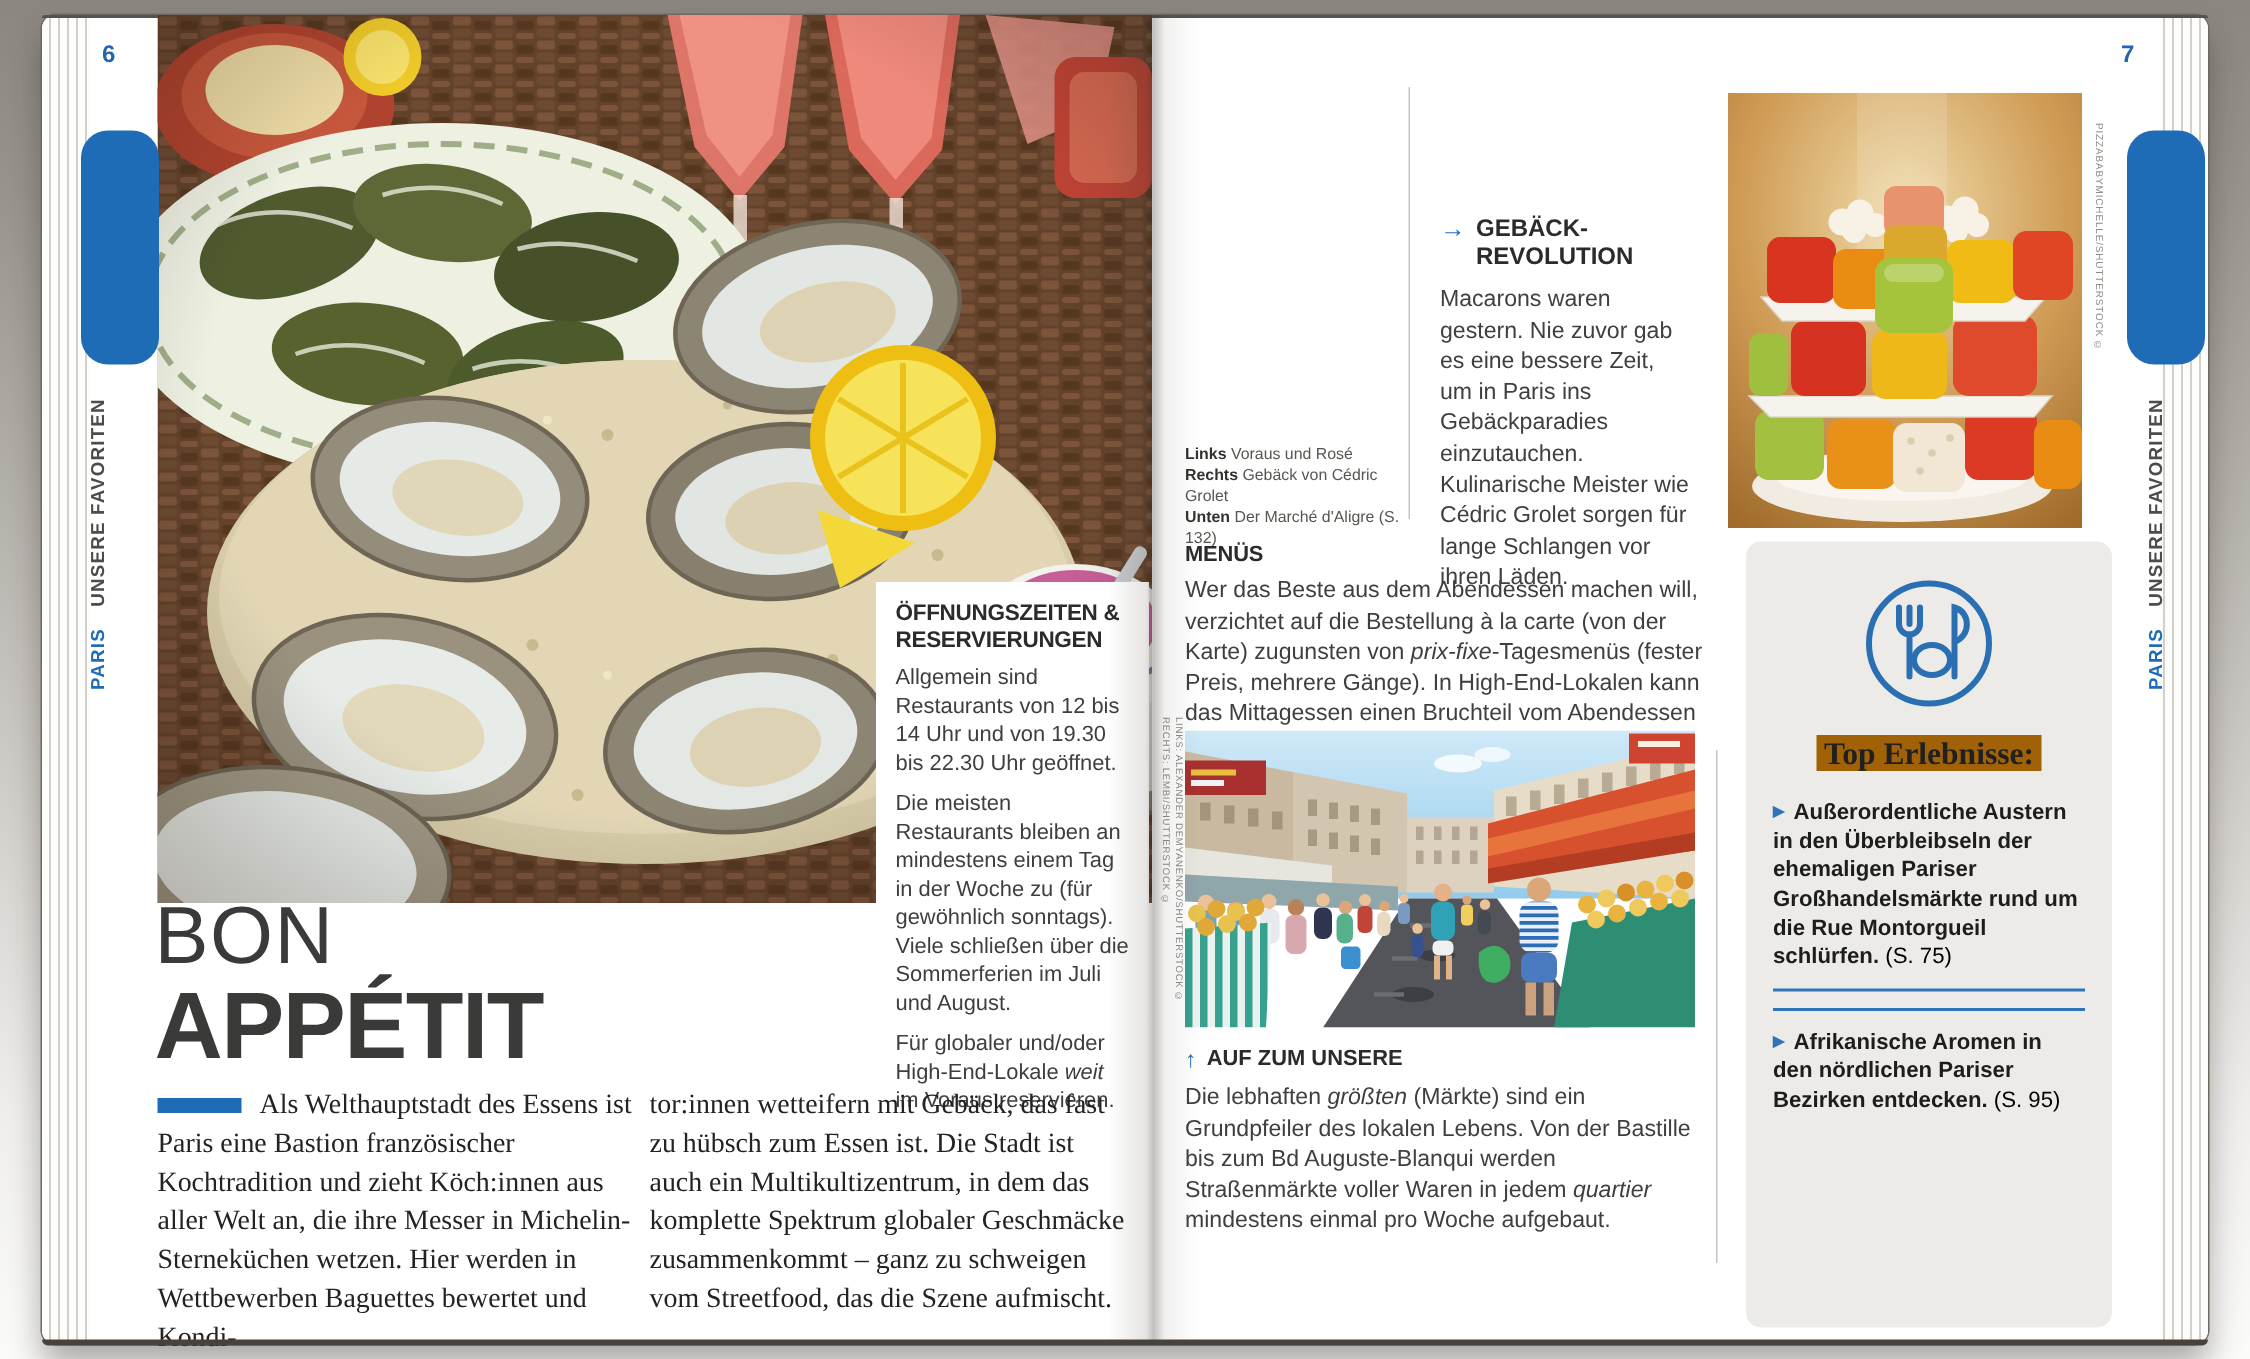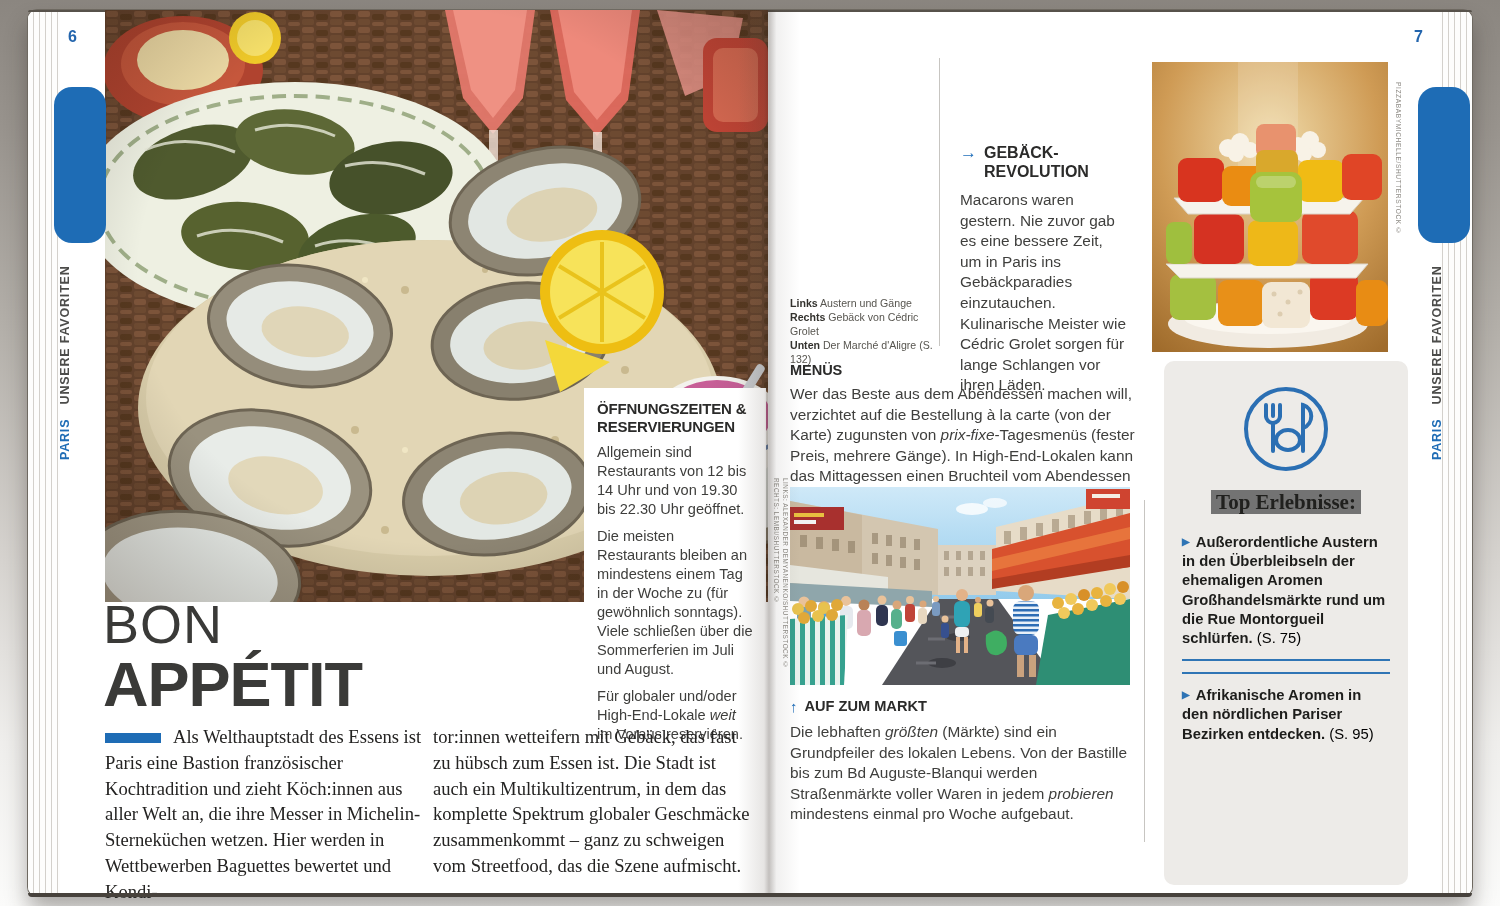--- a/index.html
+++ b/index.html
@@ -42,21 +42,21 @@
   .caption b{color:#33322e;}
   .feature-head{display:flex;gap:7px;font-size:16px;line-height:19px;font-weight:800;color:#2b2b2a;}
   .arrow{color:#2270bb;font-weight:bold;font-size:17px;line-height:19px;}
   .feature-body,.coltext{font-size:15.4px;line-height:20.6px;color:#3f3f3d;}
   .subhead{font-size:14.6px;font-weight:800;color:#2b2b2a;letter-spacing:-.1px;}
   .topbox{left:1164px;top:361px;width:244px;height:524px;background:#edebe8;border-radius:10px;}
   .topbox-inner{padding:22px 18px 0 18px;}
   .tb-icon{display:block;margin:0 auto;}
   .tb-title{font-family:"Liberation Serif",serif;font-size:21px;line-height:27px;font-weight:bold;
     color:#20201e;text-align:center;margin-top:14px;}
-  .hl{background:#737373;padding:0 5px;}
+  .hl{background:#a16207;padding:0 5px;}
   .tb-item{font-size:14.8px;line-height:19.2px;color:#1d1d1b;font-weight:bold;margin:0;}
   .tb-item .tri{color:#2e74b5;font-size:10px;margin-right:6px;vertical-align:2px;}
   .tb-item .ref{font-weight:normal;color:#000000;}
   .tb-div{height:2px;background:#2f75b5;margin:11px 0;}
   .photo{display:block;}
 </style>
 </head>
 <body>
 
 <div id="screen">
@@ -218,21 +218,21 @@
 
   <div class="abs title-bon">
     <div class="l1">BON</div>
     <div class="l2">APPÉTIT</div>
   </div>
   <div class="abs intro" style="left:433px;top:724px;width:318px;">
     <span>tor:innen wetteifern mit Gebäck, das fast zu hübsch zum Essen ist. Die Stadt ist auch ein Multikultizentrum, in dem das komplette Spektrum globaler Geschmäcke zusammenkommt – ganz zu schweigen vom Streetfood, das die Szene aufmischt.</span>
   </div>
 
   <div class="abs caption" style="left:790px;top:296px;width:152px;">
-    <div><b>Links</b> <span>Austern und Gänge</span></div>
+    <div><b>Links</b> <span>Voraus und Rosé</span></div>
     <div><b>Rechts</b> <span>Gebäck von Cédric Grolet</span></div>
     <div><b>Unten</b> <span>Der Marché d'Aligre (S. 132)</span></div>
   </div>
 
   <div class="abs vrule" style="left:939px;top:58px;height:288px;"></div>
 
   <div class="abs" style="left:960px;top:143px;width:172px;">
     <div class="feature-head">
       <span class="arrow">→</span>
       <span style="width:120px;">GEBÄCK-REVOLUTION</span>
@@ -479,23 +479,23 @@
   </div>
 
   <div class="abs credit2" style="left:772px;top:478px;height:212px;">
     <div>RECHTS: LEMBI/SHUTTERSTOCK ©</div>
     <div>LINKS: ALEXANDER DEMYANENKO/SHUTTERSTOCK ©</div>
   </div>
 
   <div class="abs" style="left:790px;top:697px;width:350px;">
     <div class="feature-head" style="font-size:14.6px;">
       <span class="arrow" style="font-size:15px;">↑</span>
-      <span>AUF ZUM MARKT</span>
+      <span>AUF ZUM UNSERE</span>
     </div>
-    <div class="coltext" style="margin-top:6px;width:346px;"><span>Die lebhaften </span><i>größten</i><span> (Märkte) sind ein Grundpfeiler des lokalen Lebens. Von der Bastille bis zum Bd Auguste-Blanqui werden Straßenmärkte voller Waren in jedem </span><i>probieren</i><span> mindestens einmal pro Woche aufgebaut.</span></div>
+    <div class="coltext" style="margin-top:6px;width:346px;"><span>Die lebhaften </span><i>größten</i><span> (Märkte) sind ein Grundpfeiler des lokalen Lebens. Von der Bastille bis zum Bd Auguste-Blanqui werden Straßenmärkte voller Waren in jedem </span><i>quartier</i><span> mindestens einmal pro Woche aufgebaut.</span></div>
   </div>
 
   <div class="abs vrule" style="left:1144px;top:500px;height:342px;"></div>
 
   <div class="abs topbox">
     <div class="topbox-inner">
       <svg class="tb-icon" width="92" height="92" viewBox="0 0 92 92">
         <g stroke="#2b6fb3" stroke-width="4" fill="none" stroke-linecap="round">
           <circle cx="46" cy="46" r="40"></circle>
           <path d="M26 22 v11"></path>
@@ -504,21 +504,21 @@
           <path d="M26 33 a7 7 0 0 0 14 0"></path>
           <path d="M33 40 v28"></path>
           <ellipse cx="48" cy="57" rx="12" ry="10"></ellipse>
           <path d="M63 68 V22 c11 3 11 19 0 23"></path>
         </g>
       </svg>
       <div class="tb-title">
         <div><span class="hl">Top Erlebnisse:</span></div>
       </div>
       <div style="margin-top:16px;">
-        <p class="tb-item"><span class="tri">▶</span><span>Außerordentliche Austern in den Überbleibseln der ehemaligen Aromen Großhandelsmärkte rund um die Rue Montorgueil schlürfen.</span> <span class="ref">(S. 75)</span></p>
+        <p class="tb-item"><span class="tri">▶</span><span>Außerordentliche Austern in den Überbleibseln der ehemaligen Pariser Großhandelsmärkte rund um die Rue Montorgueil schlürfen.</span> <span class="ref">(S. 75)</span></p>
         <div class="tb-div"></div>
         <div class="tb-div"></div>
         <p class="tb-item"><span class="tri">▶</span><span>Afrikanische Aromen in den nördlichen Pariser Bezirken entdecken.</span> <span class="ref">(S. 95)</span></p>
 
       </div>
     </div>
   </div>
 
   <div class="abs pagenum" style="left:1414px;top:28px;">7</div>
   <div class="abs credit" style="left:1394px;top:82px;height:180px;">PIZZABABYMICHELLE/SHUTTERSTOCK ©</div>

